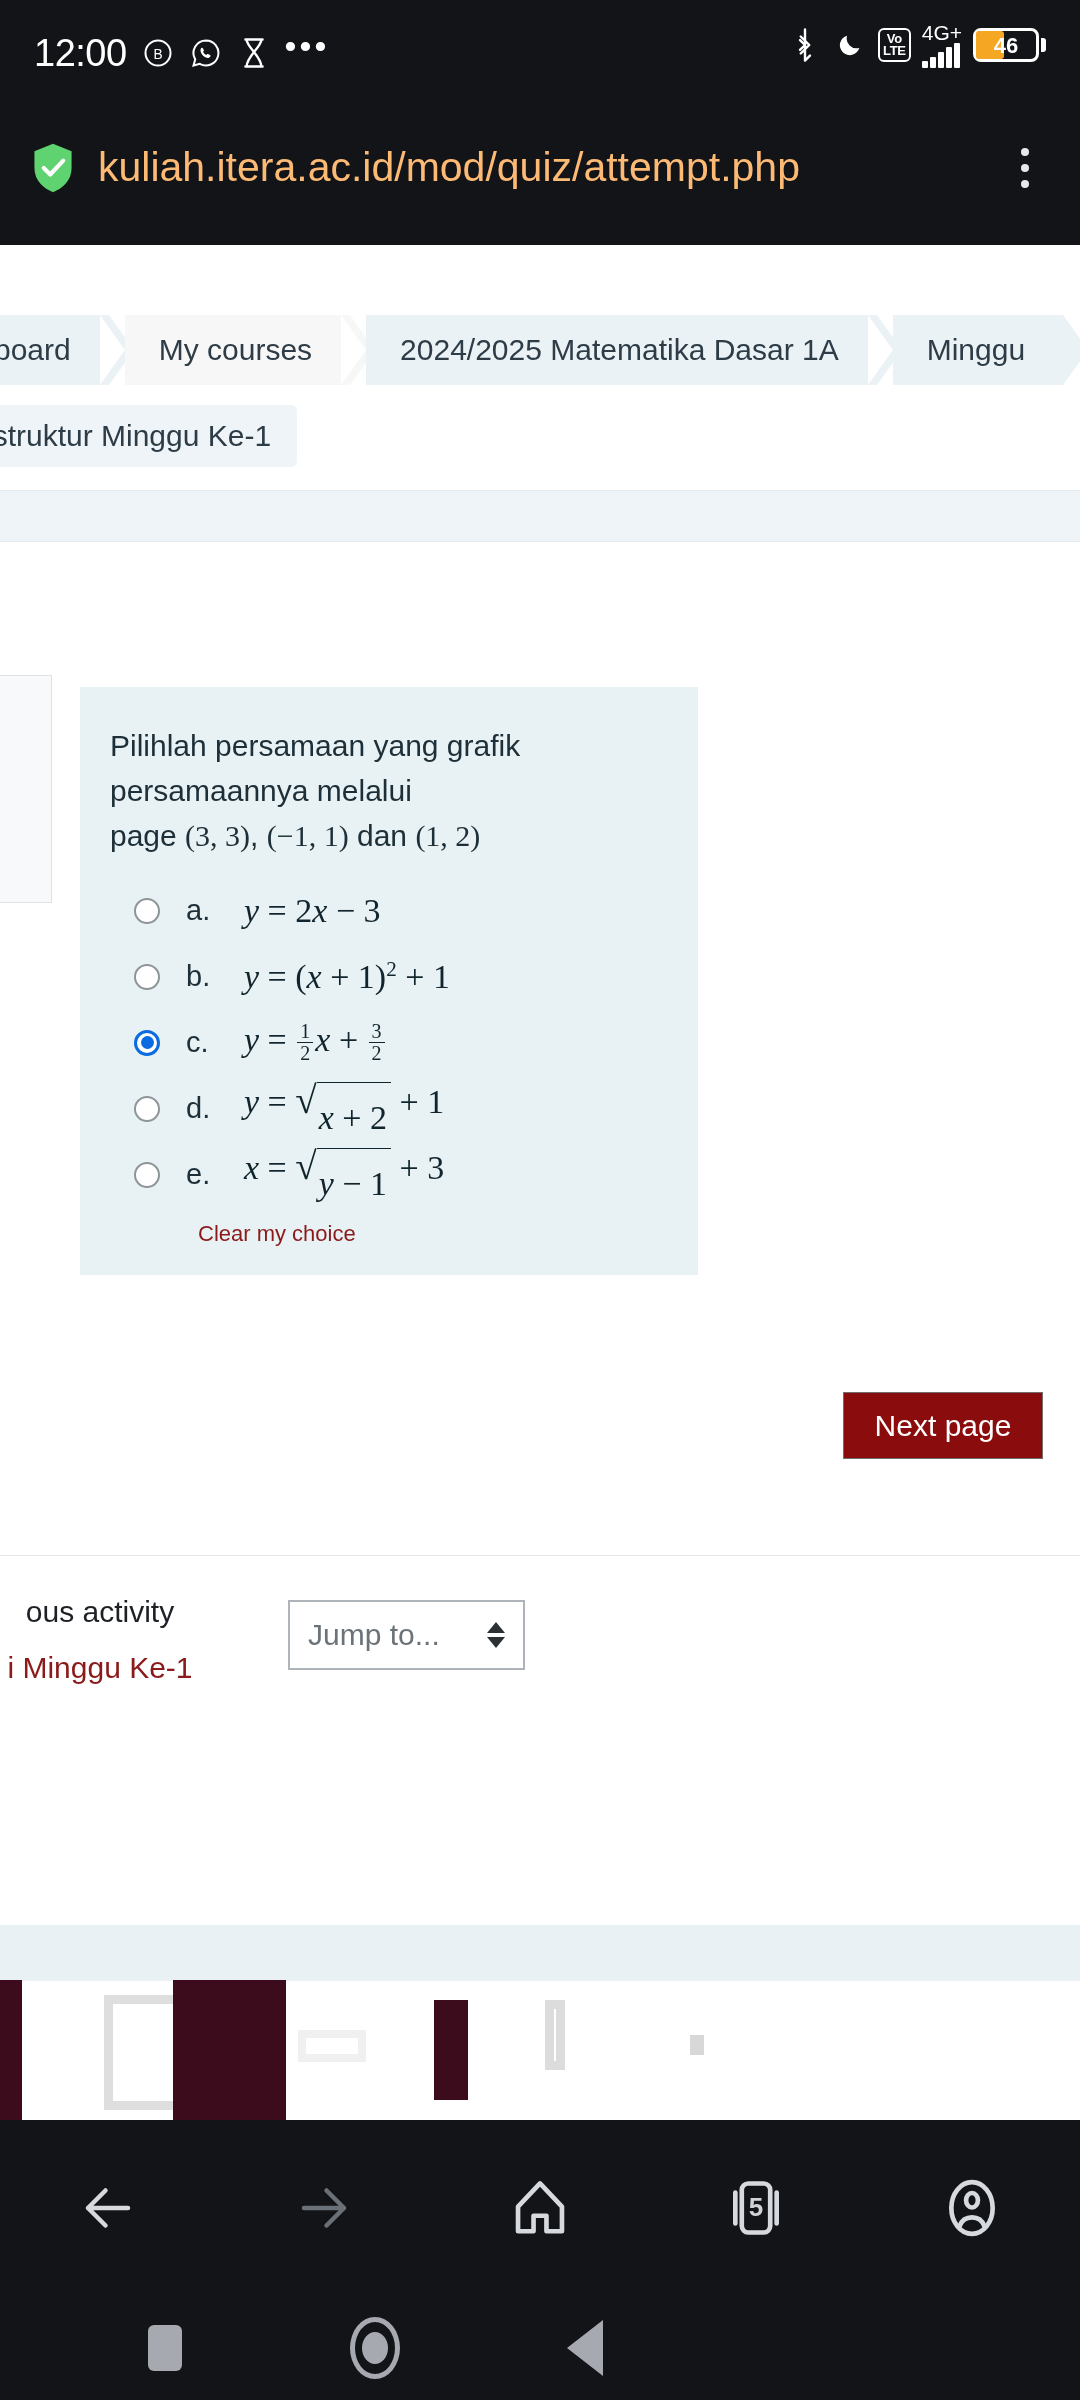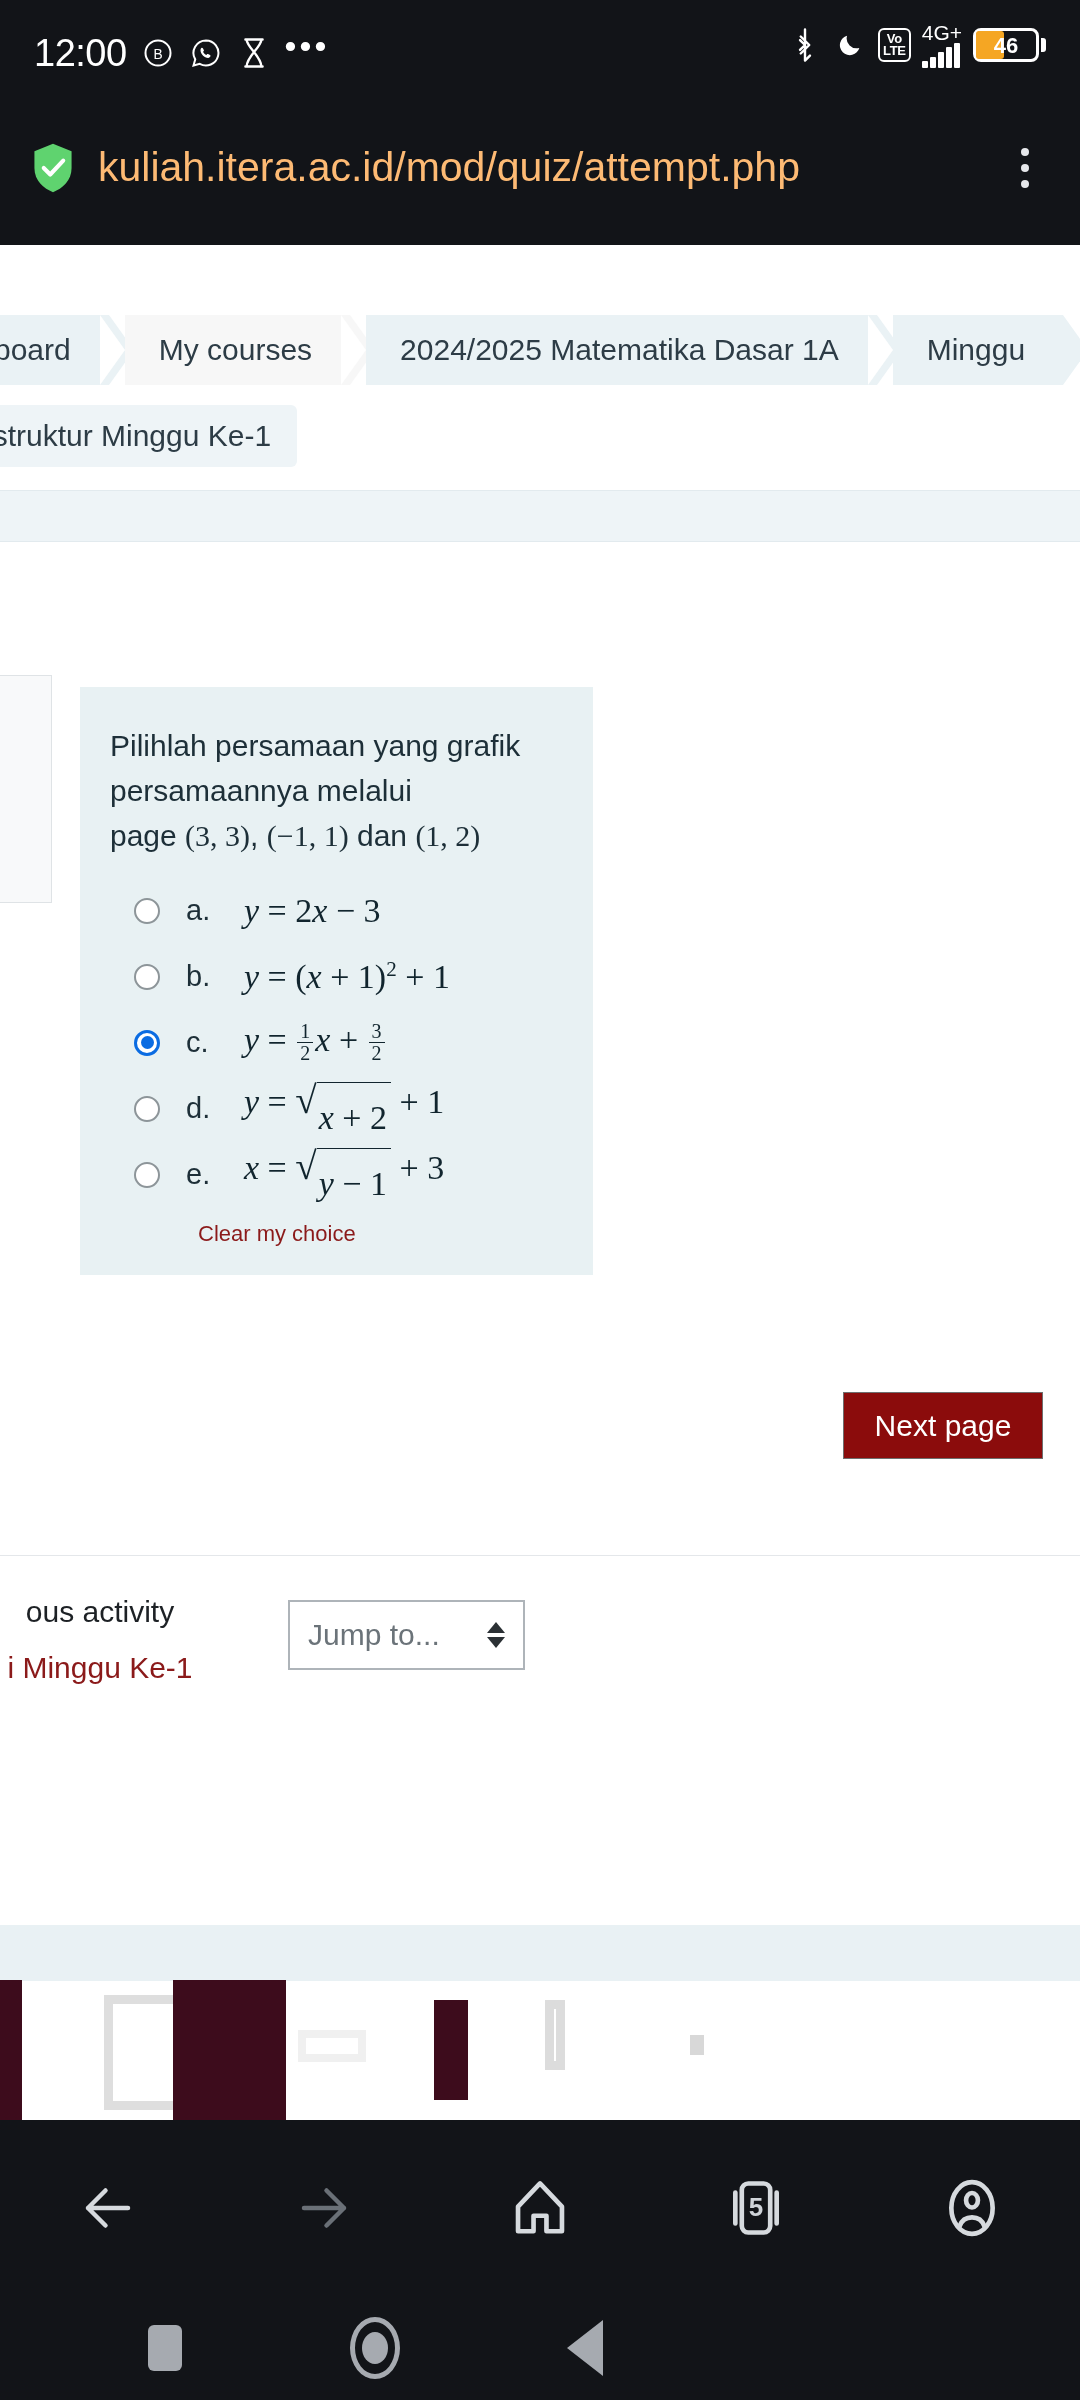--- a/index.html
+++ b/index.html
@@ -101,21 +101,21 @@
   .qinfo {
     position:absolute; top: 430px; left: -88px; width: 140px; height: 228px;
     background:#f8f9fa; border:1px solid #dfe3e6;
     padding: 18px 16px; color:#1d2125;
   }
   .qinfo-title { font-size: 32px; font-weight:700; color:#384954; }
   .qinfo-line { font-size: 27px; margin-top: 34px; color:#1d2125; }
   .qinfo-line2 { font-size: 27px; margin-top: 26px; color:#1d2125; }
 
   .qbox {
-    position:absolute; top: 442px; left: 80px; width: 513px; min-height: 392px;
+    position:absolute; top: 442px; left: 80px; width: 618px; min-height: 392px;
     background:#e8f1f3; padding: 36px 30px 28px 30px;
   }
   .qtext { font-size: 30px; color:#1d2f38; line-height: 1.5; }
   .mathu { font-family: "Liberation Serif", serif; font-style: normal; }
 
   .answers { margin-top: 30px; padding-left: 24px; }
   .ans-row { display:flex; align-items:center; height: 45px; margin-bottom: 21px; }
   .radio {
     width: 26px; height: 26px; border-radius:50%;
     border: 2px solid #8d9599; background:#fff; flex:none; margin-right: 26px;

